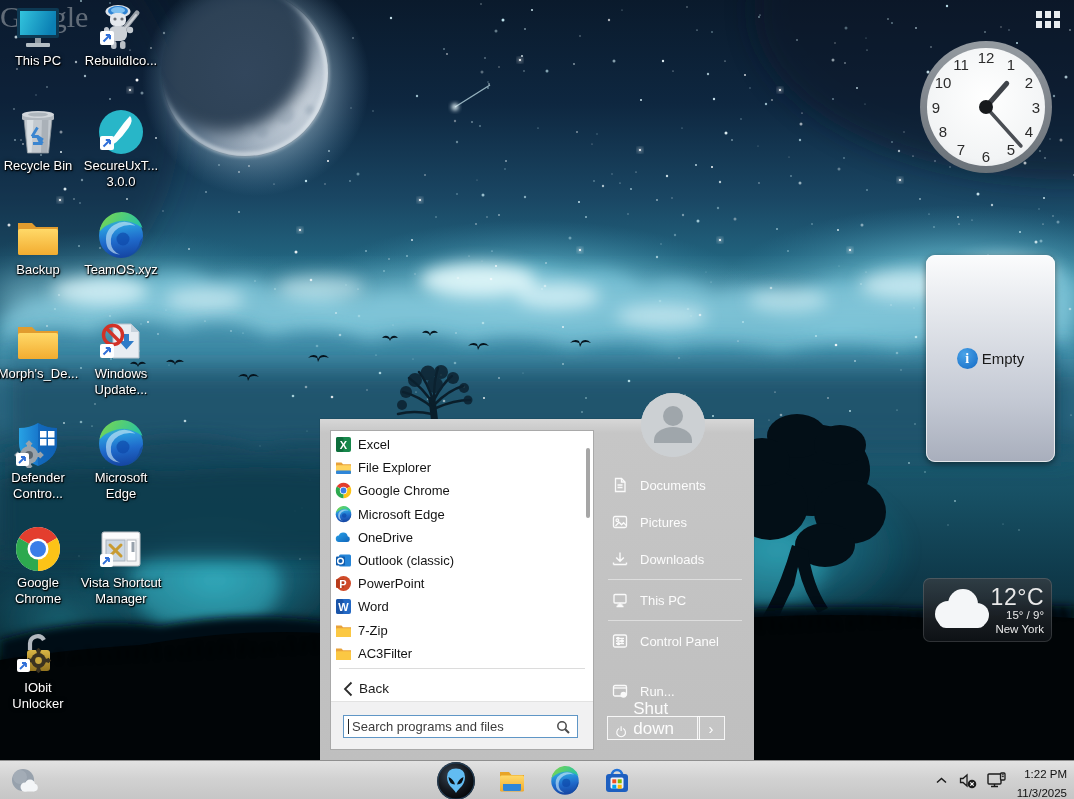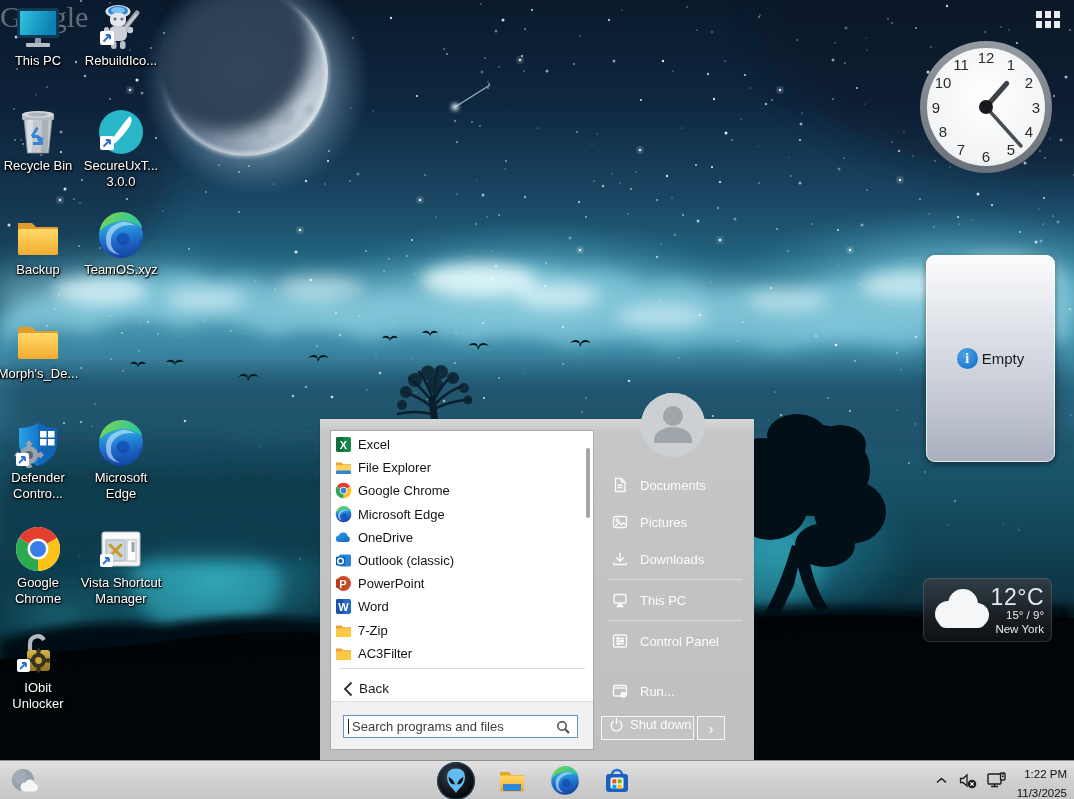--- a/index.html
+++ b/index.html
@@ -31,21 +31,21 @@
 #searcharea{position:absolute;left:0;bottom:0;width:100%;height:48px;background:#f1f1f2;border-top:1px solid #e2e2e2;}
 #sbox{position:absolute;left:12px;top:13px;width:235px;height:23px;background:#fff;border:1px solid #5f96c6;display:flex;align-items:center;font-size:13px;color:#3c3c3c;}
 #sbox .caret{width:1px;height:15px;background:#222;margin-left:4px;}
 #sbox .ph{margin-left:3px;}
 #sbox svg{position:absolute;right:6px;top:4px;}
 #smright{position:absolute;left:274px;top:0;width:174px;height:100%;}
 #avatar{position:absolute;left:321px;top:-26px;width:64px;height:64px;border-radius:50%;background:#cdd0d2;}
 .ri{position:absolute;left:17px;display:flex;align-items:center;font-size:13px;color:#fcfcfc;height:20px;}
 .ri svg{width:18px;height:18px;margin-right:11px;flex:none;}
 .rsep{position:absolute;left:14px;width:134px;border-top:1px solid rgba(255,255,255,.45);}
-#shut{position:absolute;left:7px;top:297px;width:93px;height:24px;border:1px solid rgba(255,255,255,.85);background:rgba(255,255,255,.08);display:flex;align-items:flex-start;color:#fcfcfc;font-size:13px;}
+#shut{position:absolute;left:13px;top:297px;width:93px;height:24px;border:1px solid rgba(255,255,255,.85);background:rgba(255,255,255,.08);display:flex;align-items:flex-end;color:#fcfcfc;font-size:17px;}
 #shutarr{position:absolute;left:103px;top:297px;width:28px;height:24px;border:1px solid rgba(255,255,255,.85);background:rgba(255,255,255,.08);display:flex;align-items:center;justify-content:center;color:#fff;font-size:15px;}
 
 #tb{position:absolute;left:0;top:760px;width:1074px;height:39px;background:linear-gradient(180deg,#e2e2e2 0,#d2d2d2 45%,#c6c6c6 100%);border-top:1px solid #8f8f8f;}
 #tbc{position:absolute;left:436px;top:0;height:39px;display:flex;align-items:center;}
 #tray{position:absolute;right:67px;top:0;height:39px;display:flex;align-items:center;color:#1b1b1b;}
 #tbtime{position:absolute;right:7px;top:4px;text-align:right;font-size:11.5px;line-height:19px;color:#111;}
 </style>
 </head>
 <body>
 <div id="scr">
@@ -772,20 +772,33 @@
 <svg width="48" height="48" viewBox="0 0 48 48">
         <use href="#edge48"></use>
       </svg>
 TeamOS.xyz</div>
 <div class="di" style="left:-14px;top:316px;">
 <svg width="48" height="48" viewBox="0 0 48 48">
 <path d="M4,11 h14 l4,4 h22 v26 a2,2 0 0 1 -2,2 h-36 a2,2 0 0 1 -2,-2 Z" fill="#e19c2e"></path>
 <rect x="4" y="17" width="40" height="26" rx="2" fill="url(#fold1)"></rect>
 </svg>
 Morph's_De...</div>
+<div class="di" style="left:69px;top:316px;">
+<svg width="48" height="48" viewBox="0 0 48 48">
+<path d="M16,8 h18 l8,8 v26 h-26 z" fill="#e8edf2" stroke="#b7c2cc" stroke-width="1"></path>
+<path d="M34,8 l8,8 h-8 z" fill="#c6d2dc"></path>
+<path d="M32,18 v7 h5 l-7.5,8.5 L22,25 h5 v-7 z" fill="#2f7cc8"></path>
+<circle cx="16" cy="19" r="9.5" fill="none" stroke="#d23227" stroke-width="3.4"></circle>
+<line x1="9.5" y1="12.5" x2="22.5" y2="25.5" stroke="#d23227" stroke-width="3.4"></line>
+<g>
+<rect x="3" y="28" width="14" height="14" rx="2" fill="#fff"></rect>
+<path d="M6.5,38.5 L13,32 M13,32 h-4.2 M13,32 v4.2" stroke="#2f6fd8" stroke-width="2" fill="none"></path>
+</g>
+</svg>
+Windows<br>Update...</div>
 <div class="di" style="left:-14px;top:420px;">
 <svg width="48" height="48" viewBox="0 0 48 48">
 <path d="M24,3 Q32,8 43,8 L43,23 Q43,38 24,46 Q5,38 5,23 L5,8 Q16,8 24,3 Z" fill="url(#shld)"></path>
 <path d="M24,3 Q32,8 43,8 L43,23 Q43,38 24,46 Z" fill="#0f5cb0" opacity=".55"></path>
 <g fill="#fff">
 <rect x="26" y="11" width="6.5" height="6.5"></rect>
           <rect x="34" y="11" width="6.5" height="6.5"></rect>
 <rect x="26" y="19" width="6.5" height="6.5"></rect>
           <rect x="34" y="19" width="6.5" height="6.5"></rect>
 </g>

